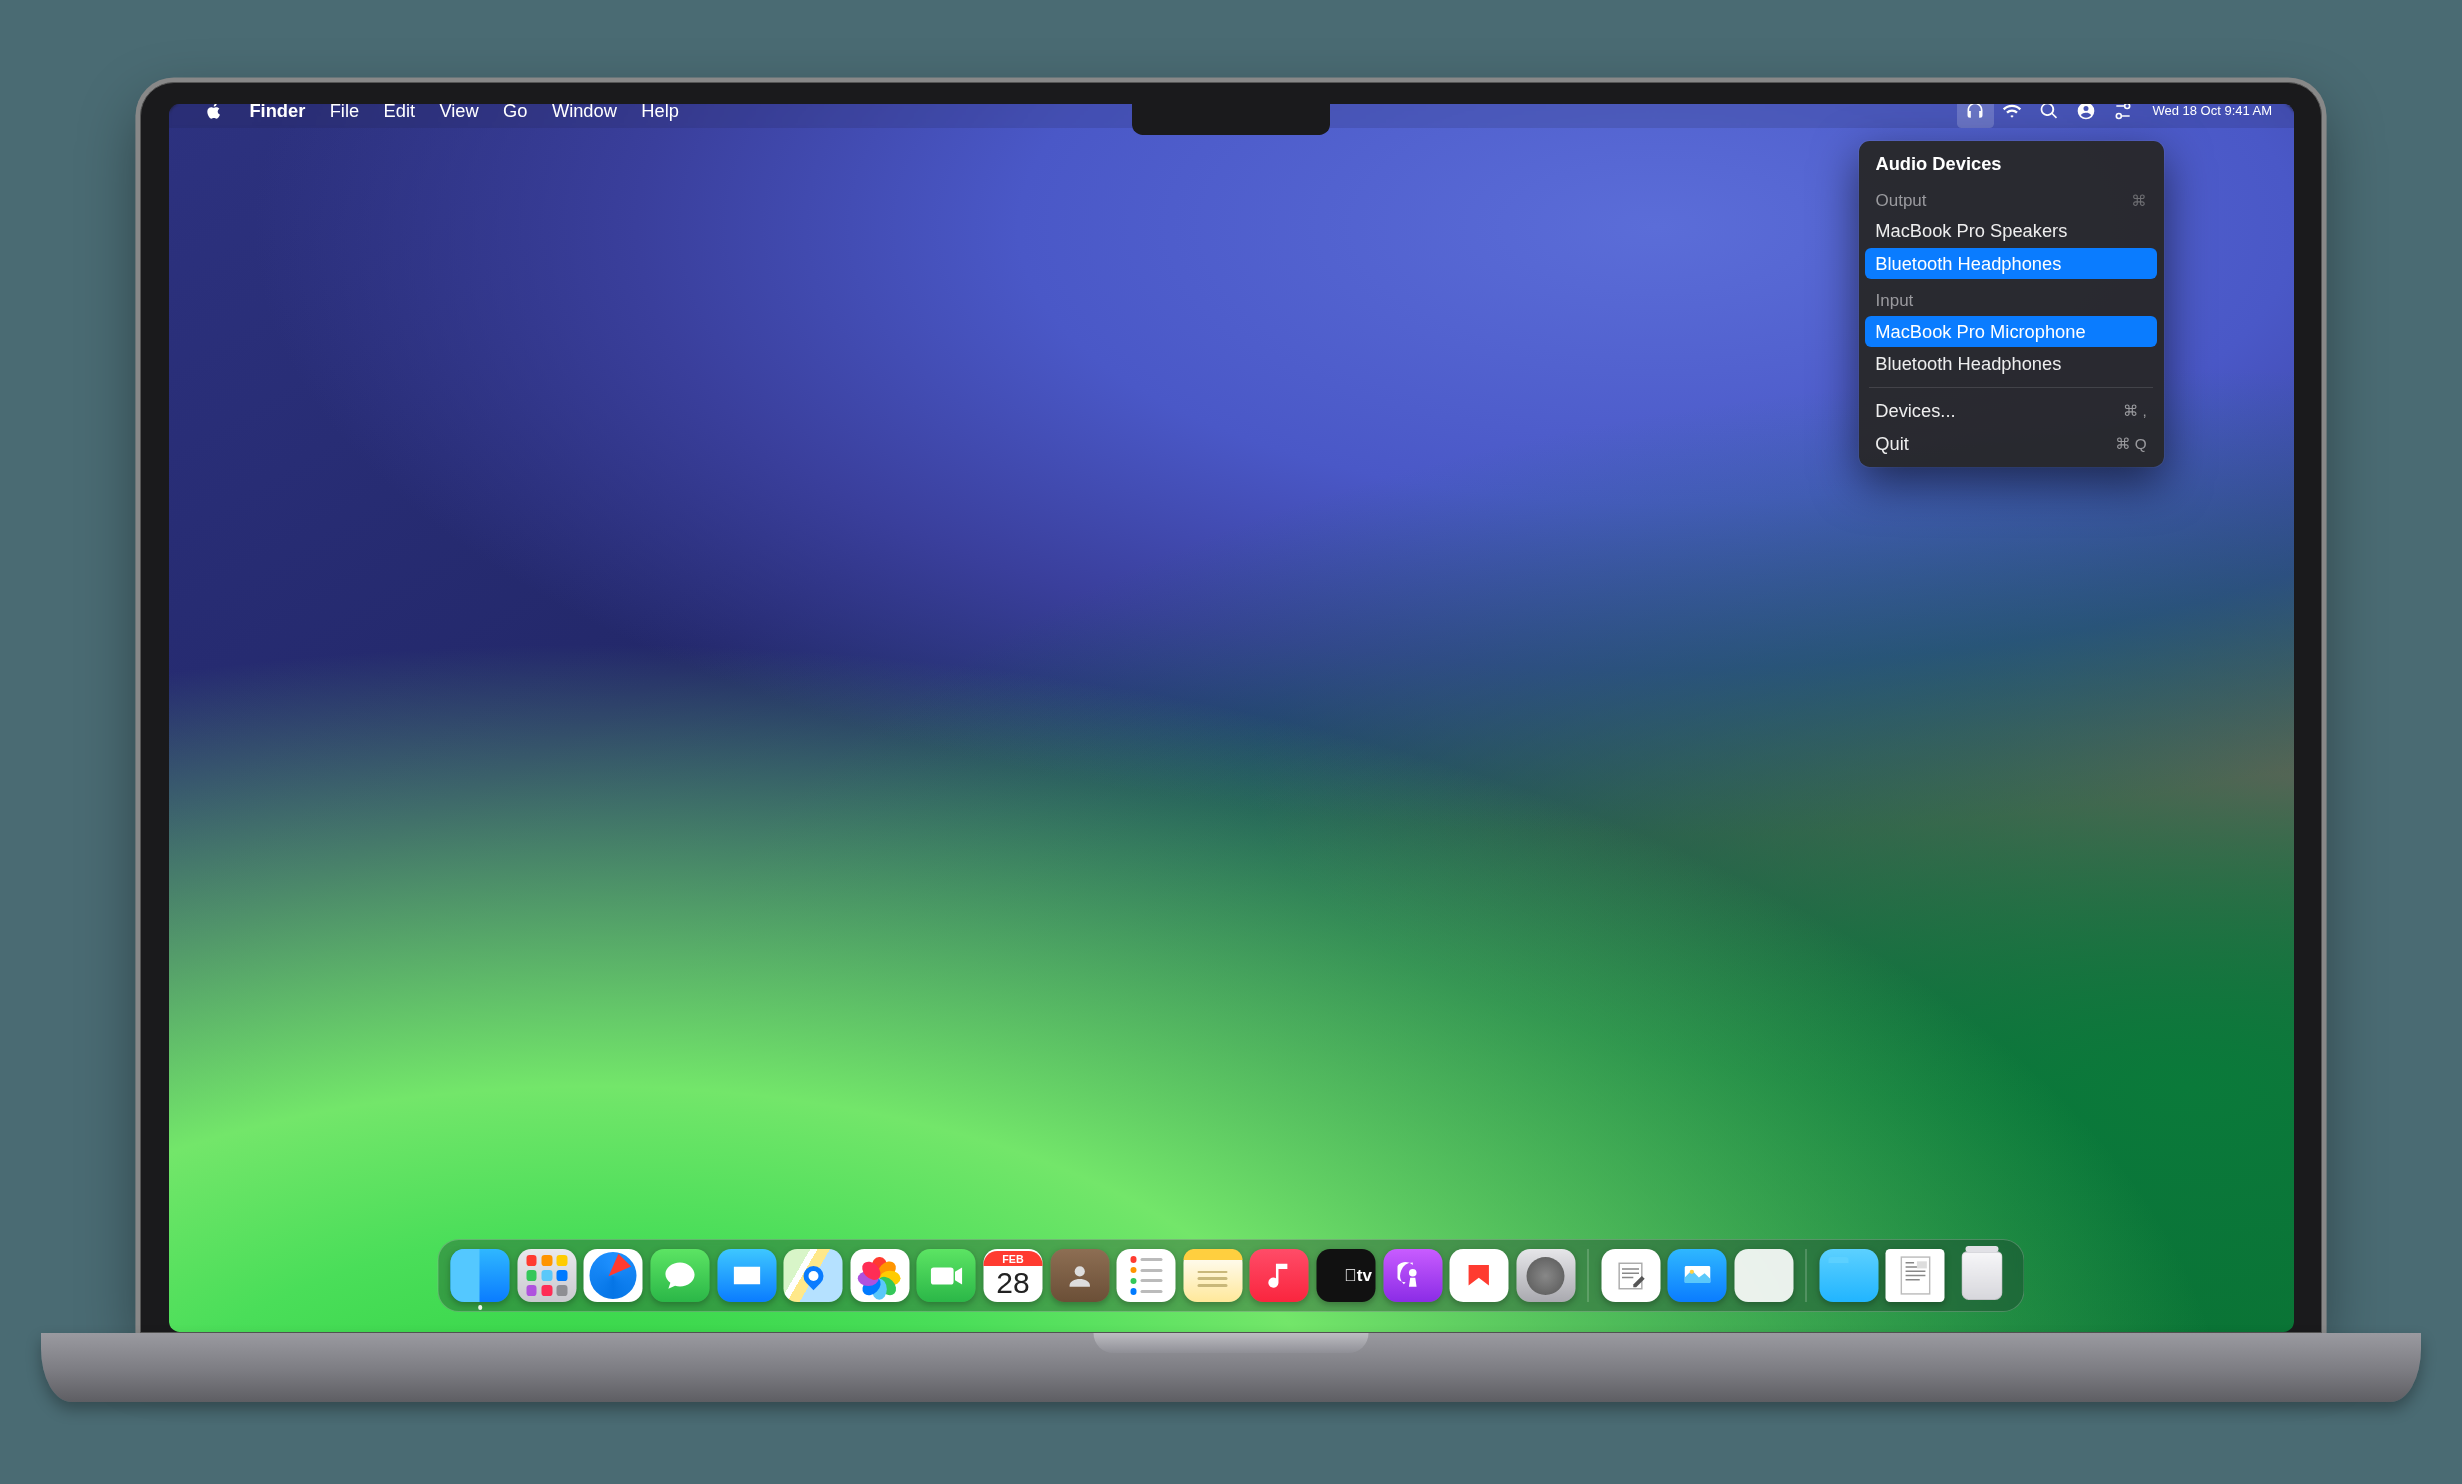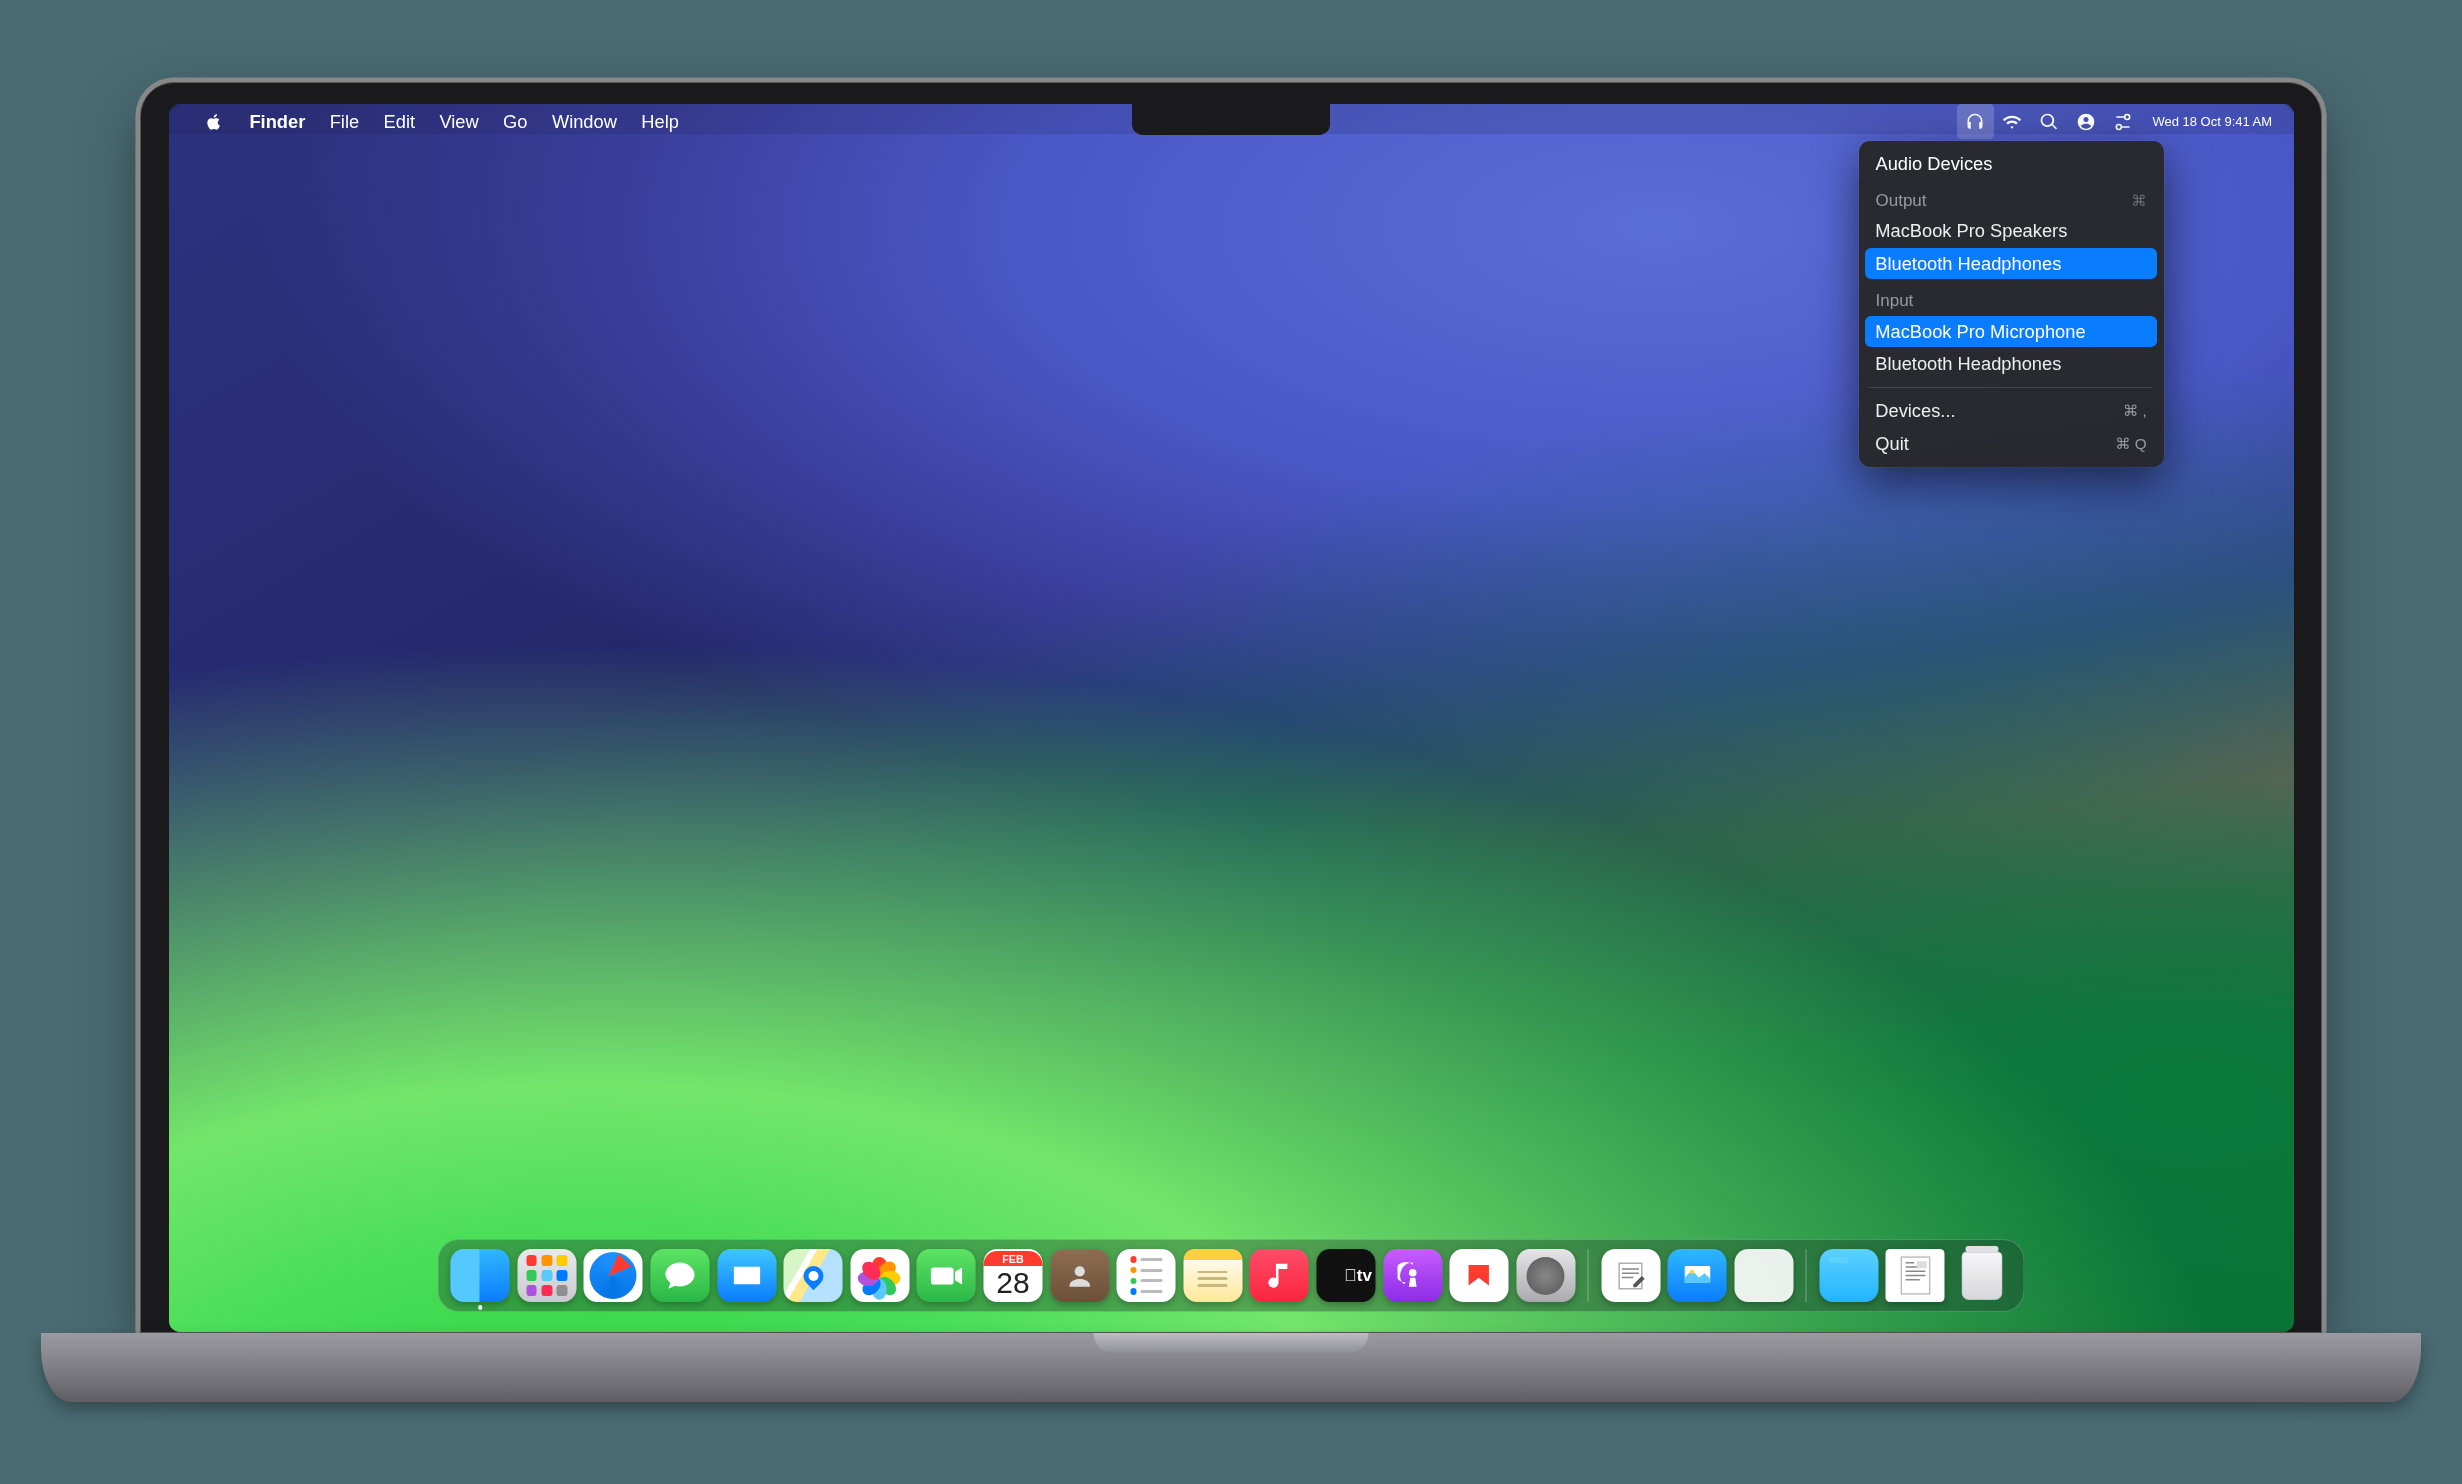--- a/index.html
+++ b/index.html
@@ -65,23 +65,23 @@
   width: 198px; height: 30.5px;
   background: #1a1a1c;
   border-radius: 0 0 10.7px 10.7px;
   z-index: 50;
 }
 
 
 .menubar {
   position: absolute;
   inset: 0 0 auto 0;
-  height: 30px;
+  height: 24px;
   display: flex;
-  align-items: flex-start;
+  align-items: flex-end;
   color: #fff;
   font-size: 18.3px;
   font-weight: 400;
   background: rgba(30,30,60,.15);
   backdrop-filter: blur(1.5px);
   z-index: 20;
 }
 .menubar .left { display: flex; align-items: center; gap: 0; padding-left: 21.4px; }
 .menubar .right { margin-left: auto; display: flex; align-items: center; gap: 0; padding-right: 21.4px; }
 .menu-item { padding: 0 12.2px; line-height: 35px; }
@@ -106,21 +106,21 @@
   top: 37px; right: 130px;
   width: 305px;
   background: rgba(40,40,42,.96);
   border-radius: 10.7px;
   box-shadow: 0 15.3px 46px rgba(0,0,0,.55), 0 0 0 0.8px rgba(255,255,255,.08);
   padding: 7.6px 0 6.1px;
   z-index: 30;
   color: #eee;
   font-size: 18.3px;
 }
-.dd-title { font-weight: 400; padding: 4.6px 17px 4.6px; color: #fff; }
+.dd-title { font-weight: 700; padding: 4.6px 17px 4.6px; color: #fff; }
 .dd-section { color: #9a9a9e; padding: 10.7px 17px 3.1px; font-size: 17px; display: flex; align-items: center; }
 .dd-section .sec-shortcut { margin-left: auto; color: #6e6e72; font-size: 15.3px; }
 .dd-item {
   margin: 1.5px 6.1px;
   padding: 4.6px 10.7px;
   border-radius: 6.1px;
   display: flex; align-items: center;
 }
 .dd-item.selected { background: #0a7cff; color: #fff; }
 .dd-item .shortcut { margin-left: auto; color: #9a9a9e; font-size: 15.3px; }

